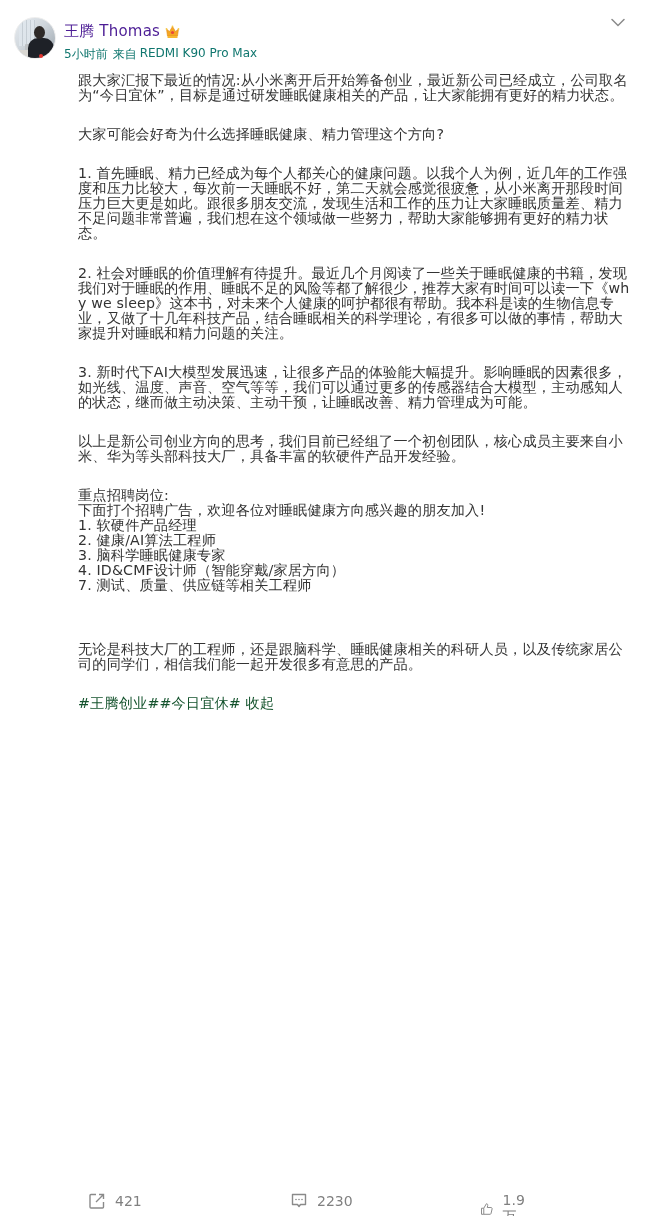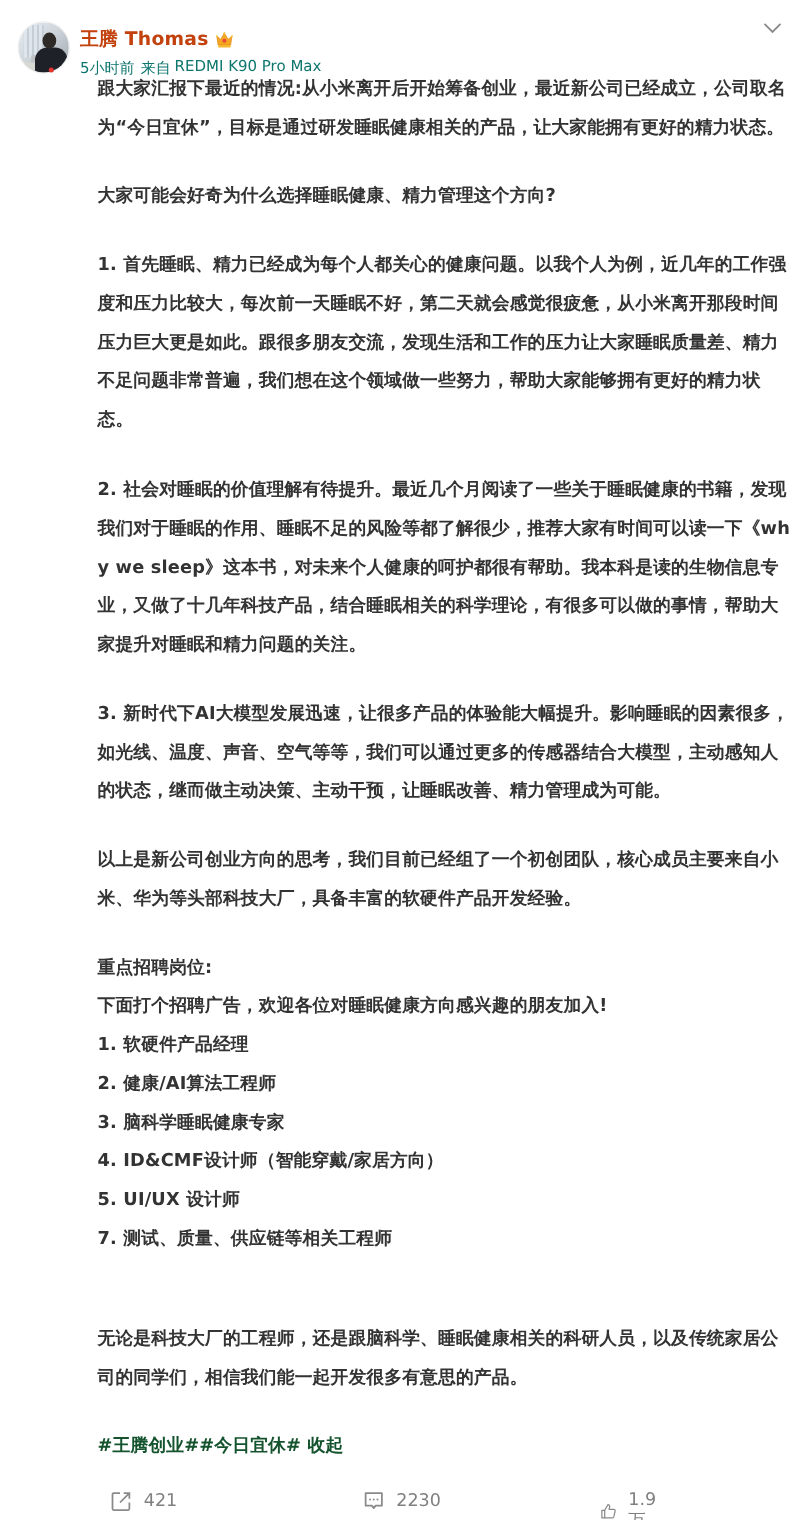--- a/index.html
+++ b/index.html
@@ -56,22 +56,22 @@
       background: #e3342f;
     }
     .user-name-row {
       position: absolute;
       left: 64px; top: 20px;
       height: 22px;
       display: flex; align-items: center;
     }
     .user-name {
       font-size: 15px;
-      font-weight: bold;
-      color: #c2410c;
+      font-weight: normal;
+      color: #4c1d95;
       letter-spacing: 0.2px;
     }
     .crown-icon {
       margin-left: 5px;
       width: 15px; height: 14px;
       display: inline-block;
     }
     .meta-row {
       position: absolute;
       left: 64px; top: 46px;
@@ -81,27 +81,26 @@
     }
     .more-button {
       position: absolute;
       left: 610px; top: 14px;
       width: 16px; height: 16px;
       display: flex; align-items: center; justify-content: center;
       cursor: pointer;
     }
     .post-body {
       position: absolute;
-      left: 78px; top: 56px;
+      left: 78px; top: 73px;
       width: 556px;
       font-size: 14.2px;
-      line-height: 31px;
+      line-height: 15px;
       color: #333333;
       letter-spacing: 0.15px;
-      font-weight: bold;
     }
     .para { display: block; word-break: break-all; }
     .gap { height: 24.2px; }
     .list-line { display: block; }
     .tags-row { display: block; color: #14532d; }
     .tags-row span { cursor: pointer; }
     .footer-bar {
       position: absolute;
       left: 0; top: 1192px;
       width: 530px; height: 24px;
@@ -172,21 +171,20 @@
   <div class="gap"></div>
   <span class="para">以上是新公司创业方向的思考，我们目前已经组了一个初创团队，核心成员主要来自小米、华为等头部科技大厂，具备丰富的软硬件产品开发经验。</span>
   <div class="gap"></div>
   <span class="para">重点招聘岗位:</span>
   <span class="para">下面打个招聘广告，欢迎各位对睡眠健康方向感兴趣的朋友加入!</span>
   <div>
     <span class="list-line">1. 软硬件产品经理</span>
     <span class="list-line">2. 健康/AI算法工程师</span>
     <span class="list-line">3. 脑科学睡眠健康专家</span>
     <span class="list-line">4. ID&amp;CMF设计师（智能穿戴/家居方向）</span>
-    <span class="list-line">5. UI/UX 设计师</span>
     <span class="list-line">7. 测试、质量、供应链等相关工程师</span>
   </div>
   <div class="gap"></div>
   <div class="gap"></div>
   <span class="para">无论是科技大厂的工程师，还是跟脑科学、睡眠健康相关的科研人员，以及传统家居公司的同学们，相信我们能一起开发很多有意思的产品。</span>
   <div class="gap"></div>
   <div class="tags-row">
     <span>#王腾创业#</span><span>#今日宜休#</span>
     <span>收起</span>
   </div>

